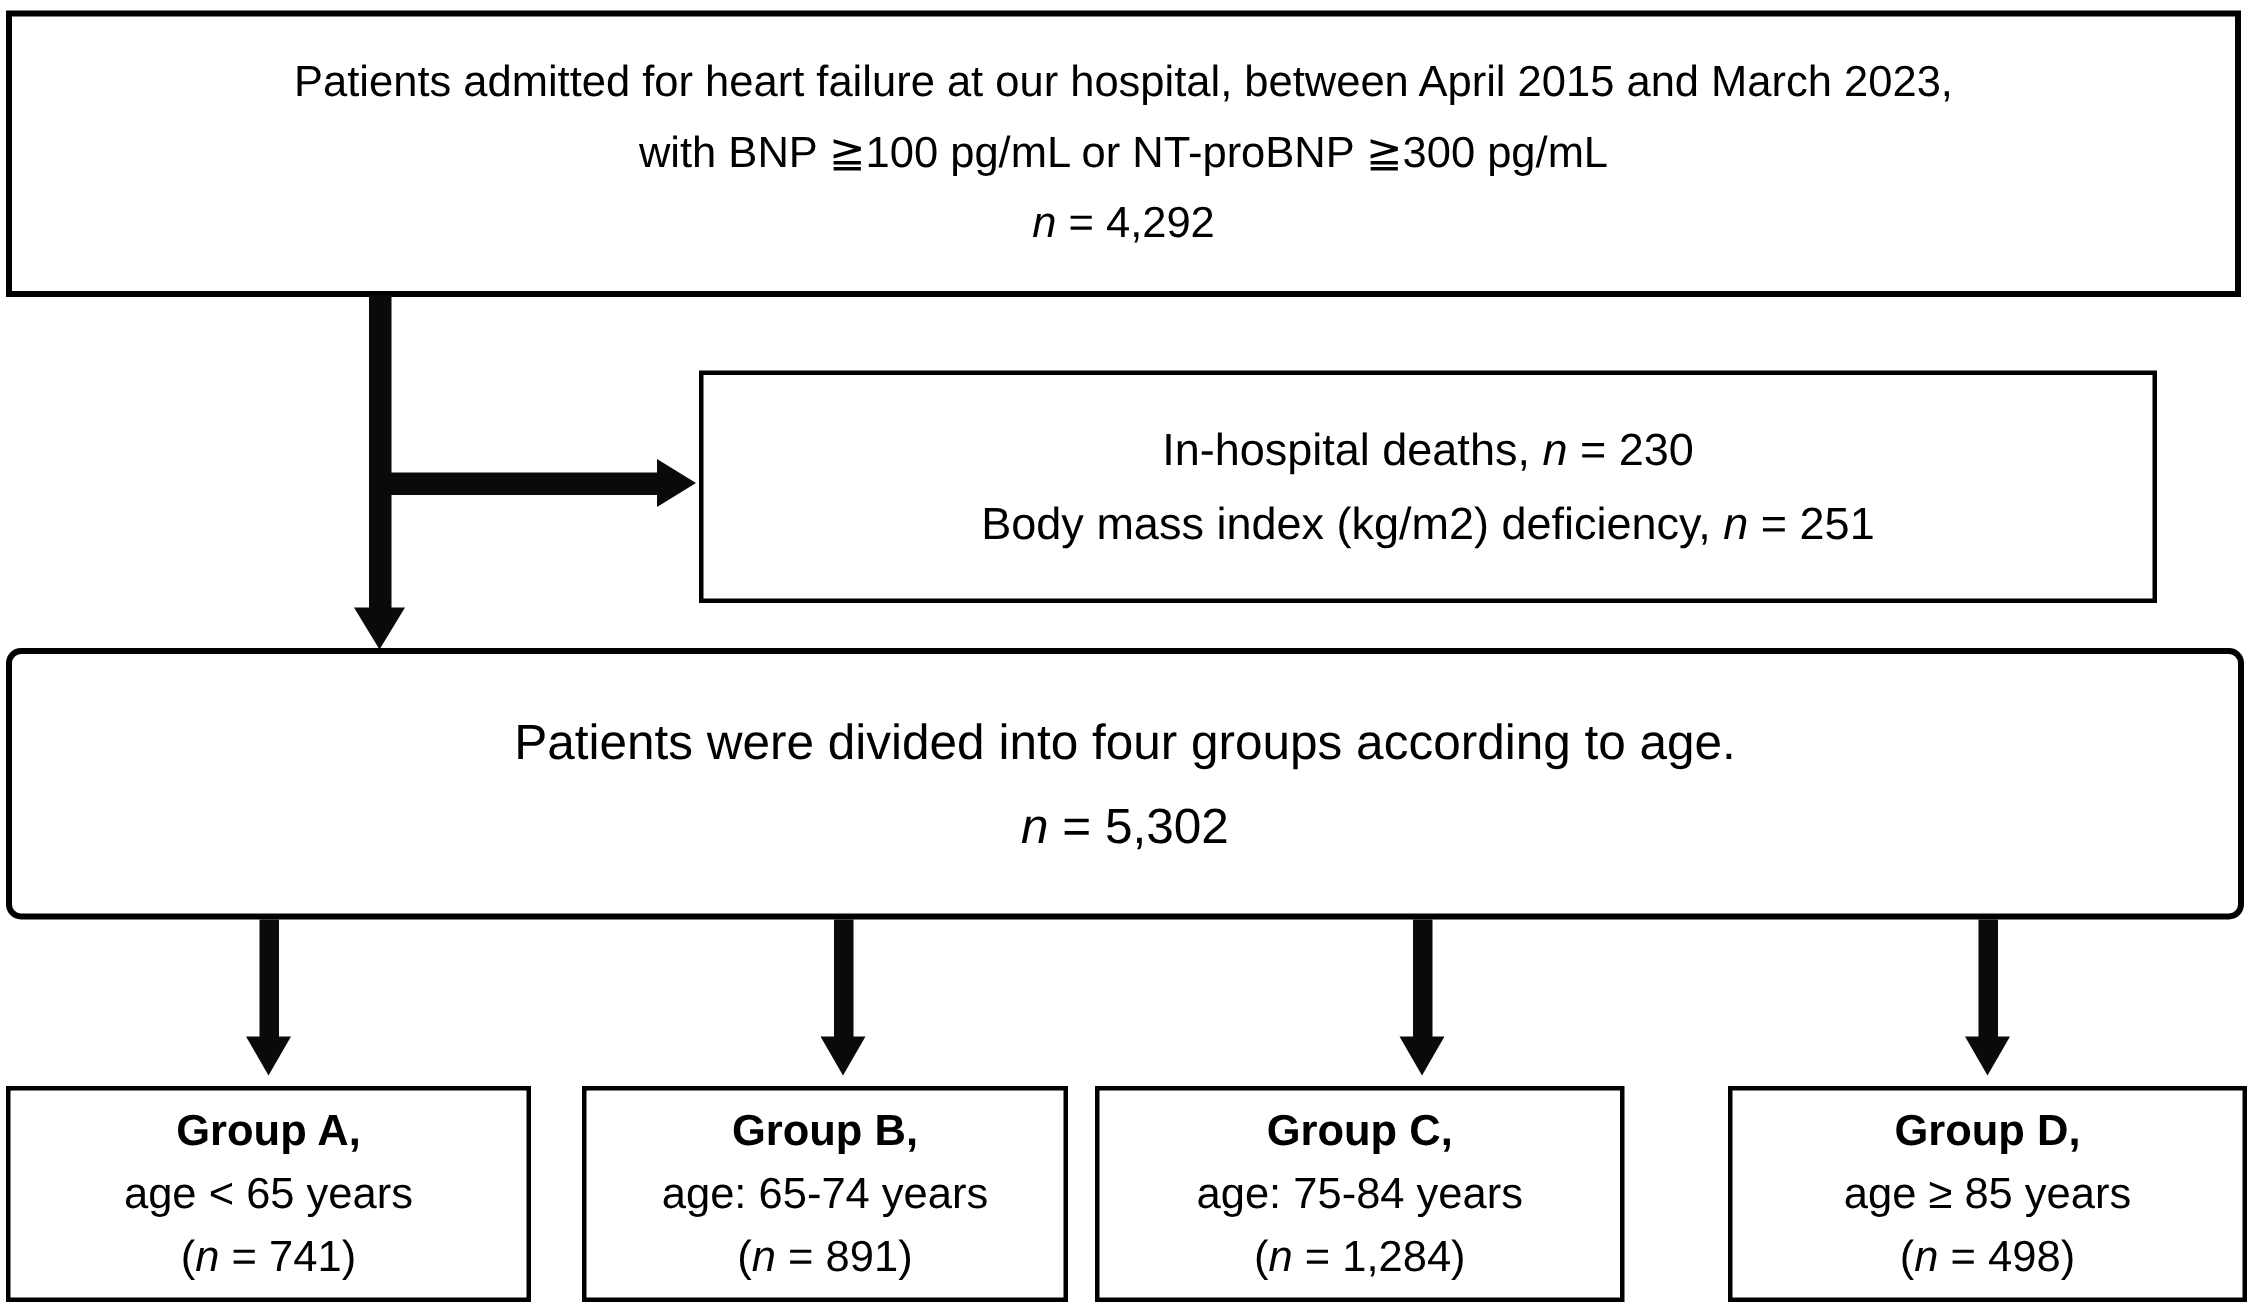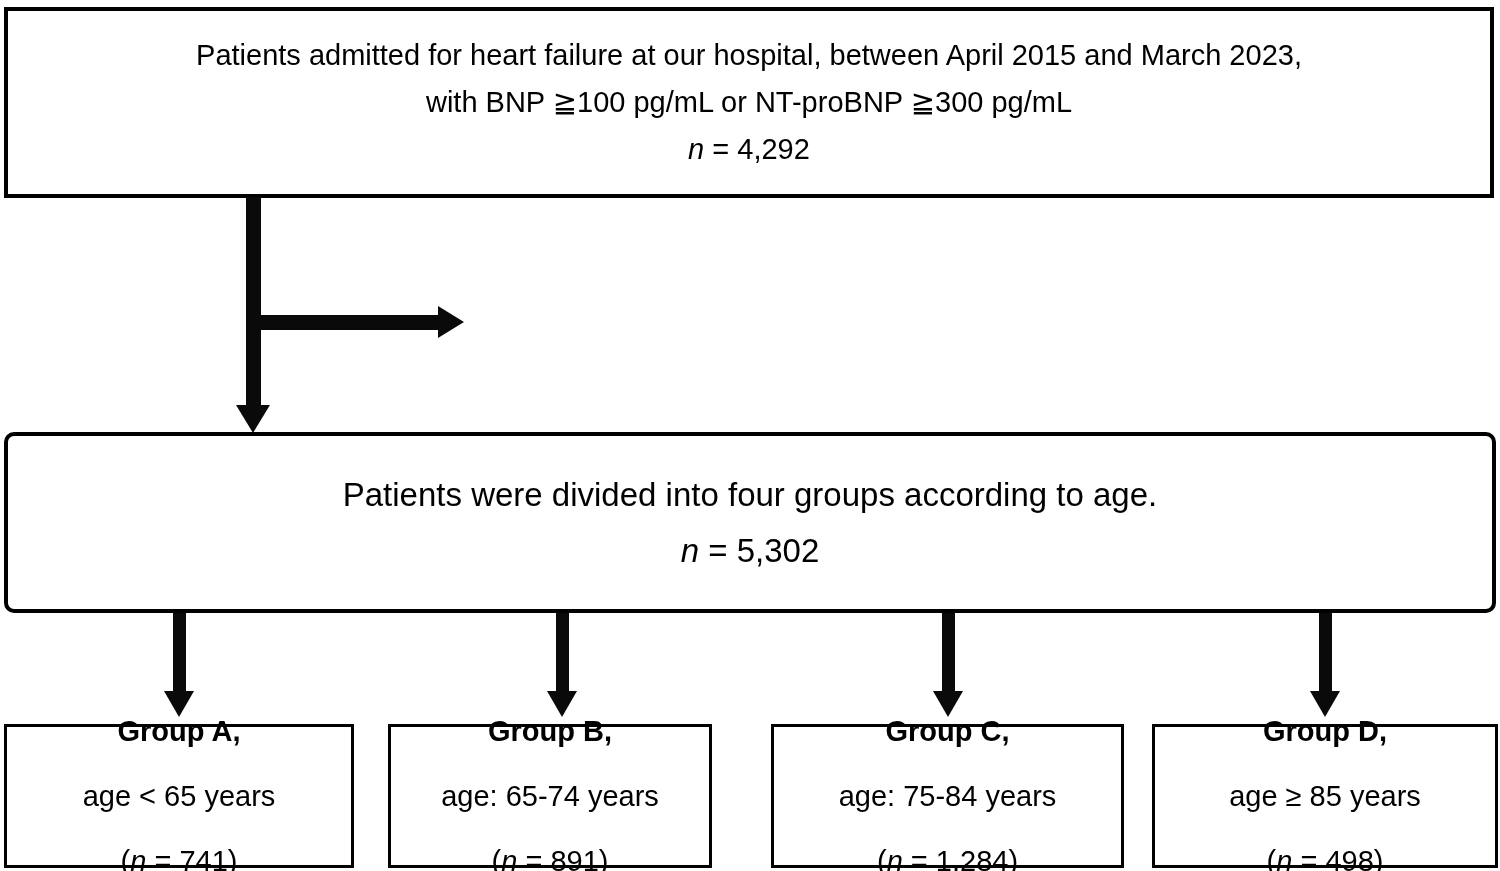--- a/index.html
+++ b/index.html
@@ -51,21 +51,20 @@
     border-width: 4px;
     font-size: 33px;
     line-height: 56px;
     border-radius: 10px;
   }
   .group-box {
     top: 724px;
     height: 144px;
     font-size: 29px;
     line-height: 42px;
-    gap: 23px;
   }
   .group-box .group-title { font-weight: 700; }
   .it { font-style: italic; }
 
   
   .arrow-part { position: absolute; background: #0a0a0a; }
   .v-line-main { left: 246px; top: 197px; width: 15px; height: 212px; }
   .v-head-main {
     position: absolute; left: 236px; top: 405px;
     width: 0; height: 0;
@@ -100,20 +99,24 @@
     <div>with BNP ≧100 pg/mL or NT-proBNP ≧300 pg/mL</div>
     <div><span class="it">n</span><span> = 4,292</span></div>
   </div>
 
   <div class="arrow-part v-line-main"></div>
   <div class="v-head-main"></div>
 
   <div class="arrow-part h-line-branch"></div>
   <div class="h-head-branch"></div>
 
+  <div class="box exclusion-box">
+    <div><span>In-hospital deaths, </span><span class="it">n</span><span> = 230</span></div>
+    <div><span>Body mass index (kg/m2) deficiency, </span><span class="it">n</span><span> = 251</span></div>
+  </div>
 
   <div class="box division-box">
     <div>Patients were divided into four groups according to age.</div>
     <div><span class="it">n</span><span> = 5,302</span></div>
   </div>
 
   <div class="arrow-part v-line-sm" style="left:173px;"></div>
   <div class="v-head-sm" style="left:164px;"></div>
   <div class="arrow-part v-line-sm" style="left:556px;"></div>
   <div class="v-head-sm" style="left:547px;"></div>
@@ -127,21 +130,21 @@
     <div>age &lt; 65 years</div>
     <div><span>(</span><span class="it">n</span><span> = 741)</span></div>
   </div>
 
   <div class="box group-box" style="left:388px;width:324px;">
     <div class="group-title">Group B,</div>
     <div>age: 65-74 years</div>
     <div><span>(</span><span class="it">n</span><span> = 891)</span></div>
   </div>
 
-  <div class="box group-box" style="left:771px;width:353px;">
+  <div class="box group-box" style="left:730px;width:353px;">
     <div class="group-title">Group C,</div>
     <div>age: 75-84 years</div>
     <div><span>(</span><span class="it">n</span><span> = 1,284)</span></div>
   </div>
 
   <div class="box group-box" style="left:1152px;width:346px;">
     <div class="group-title">Group D,</div>
     <div>age ≥ 85 years</div>
     <div><span>(</span><span class="it">n</span><span> = 498)</span></div>
   </div>

